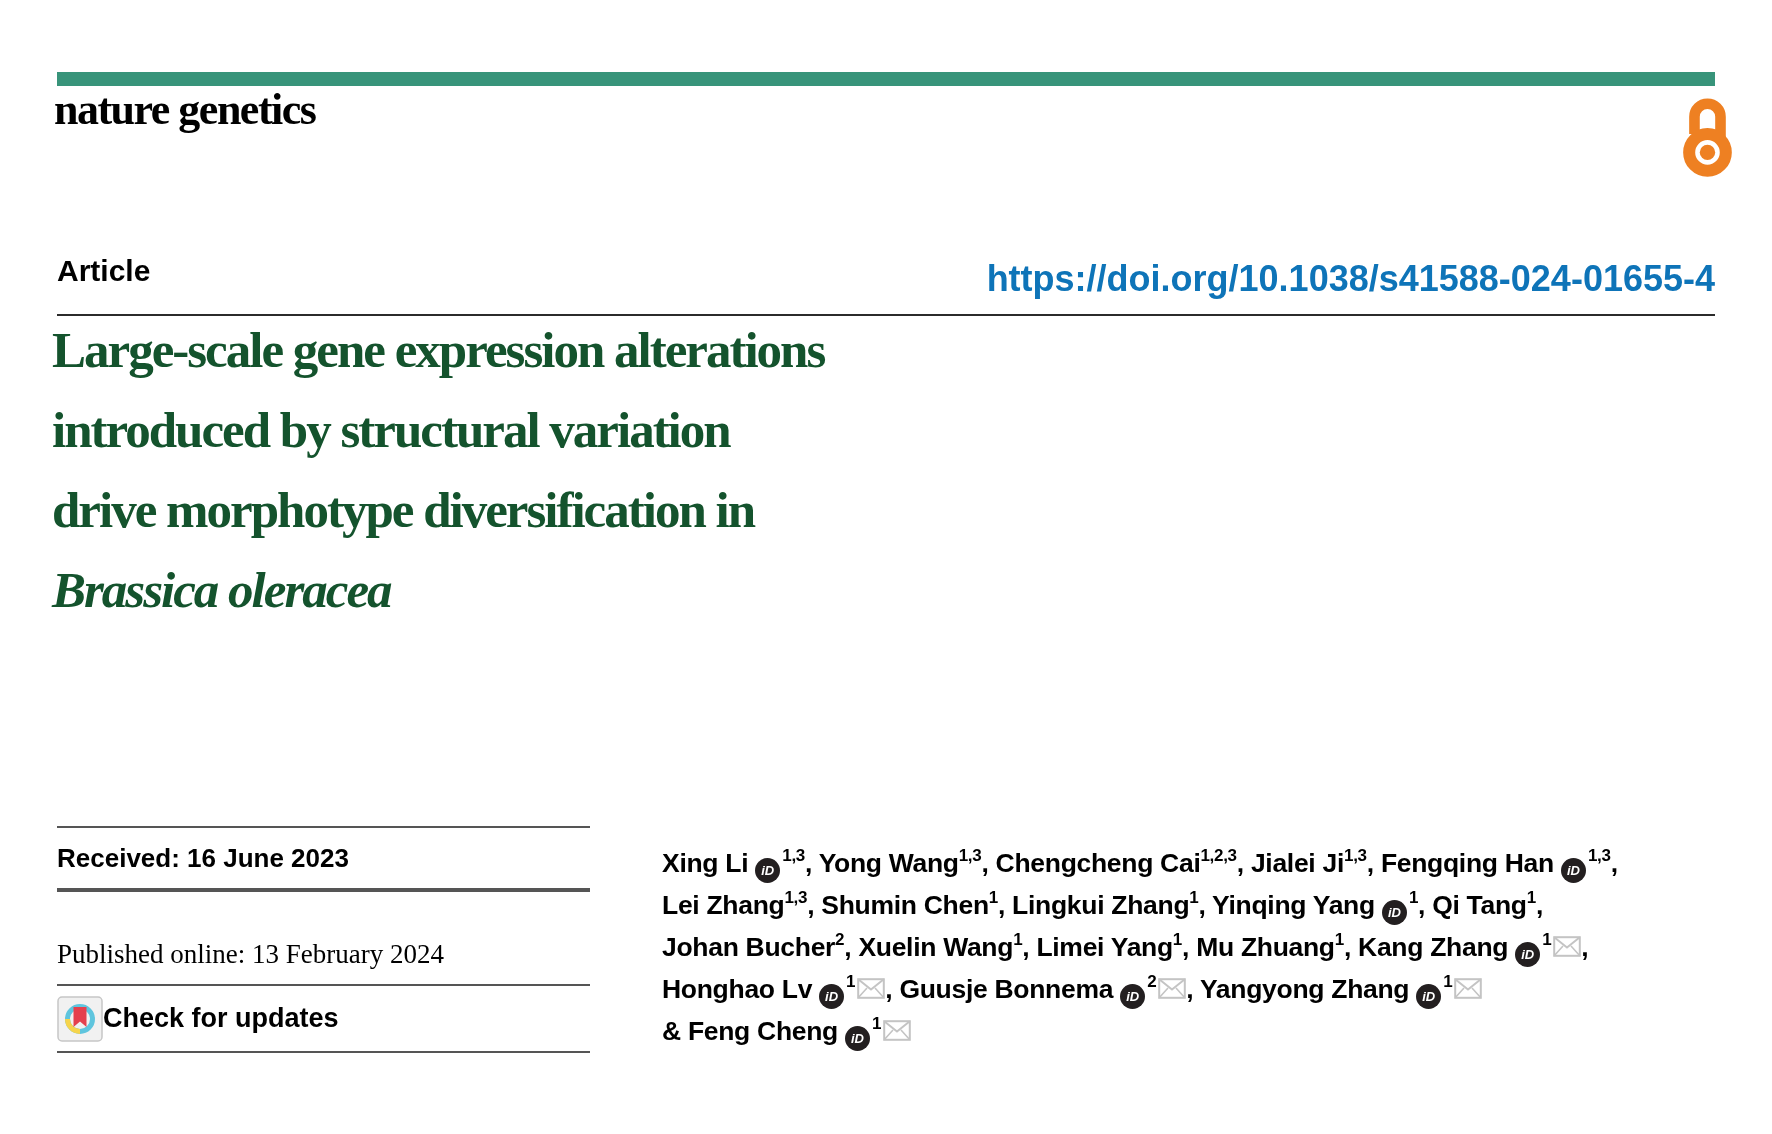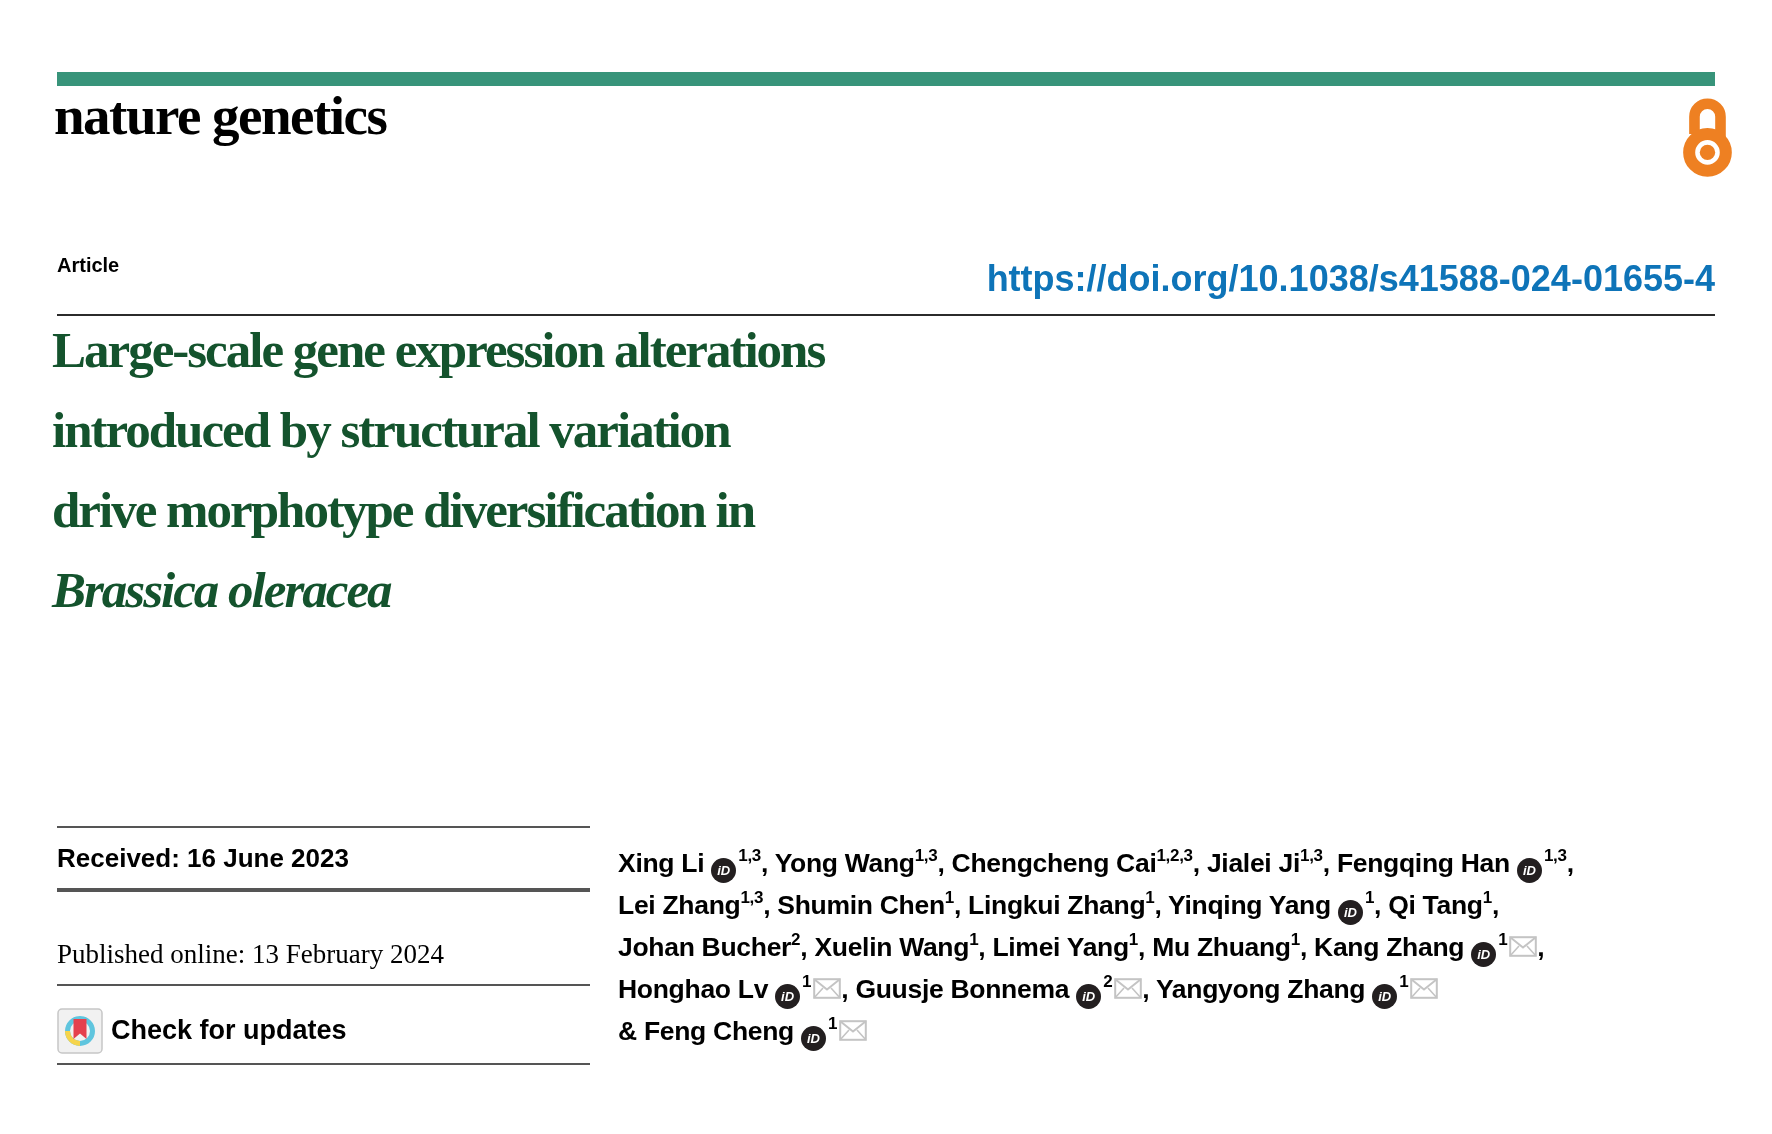--- a/index.html
+++ b/index.html
@@ -13,30 +13,30 @@
   }
   .accent-bar {
     position:absolute; left:57px; top:72px;
     width:1658px; height:14px;
     background:#38947a;
   }
   .journal-name {
     position:absolute; left:54px; top:84px;
     font-family:"Liberation Serif", serif;
     font-weight:bold;
-    font-size:55px;
+    font-size:44px;
     letter-spacing:-1.5px;
     color:#000;
   }
   .oa-icon {
     position:absolute; left:1680px; top:92px;
   }
   .article-label {
     position:absolute; left:57px; top:254px;
-    font-size:20px; font-weight:bold; color:#000;
+    font-size:30px; font-weight:bold; color:#000;
   }
   .doi-link {
     position:absolute; right:57px; top:258px;
     font-size:36px; font-weight:bold;
     color:#0e74b8; text-decoration:none;
   }
   .article-rule {
     position:absolute; left:57px; top:314px;
     width:1658px; height:2px; background:#2b2b2b;
   }
@@ -55,26 +55,26 @@
   .history-col { position:absolute; left:57px; top:826px; width:533px; }
   .h-rule { width:533px; height:2px; background:#555; }
   .h-item {
     height:60px; display:flex; align-items:center;
     font-size:26px; font-weight:bold; color:#000;
   }
   .h-item.serif {
     font-family:"Liberation Serif", serif;
     font-weight:normal; font-size:27px;margin-top:32px;
   }
-  .check-row { height:65px; display:flex; align-items:center; gap:8px;margin-top:12px; }
+  .check-row { height:65px; display:flex; align-items:center; gap:0; }
   .check-badge { width:46px; height:46px; display:block; }
   .check-label { font-size:27px; font-weight:bold; color:#000; }
 
   .author-block {
-    position:absolute; left:618px; top:836px;
+    position:absolute; left:662px; top:836px;
     width:1110px;
     font-size:26.5px; font-weight:bold; color:#000;
     letter-spacing:-0.3px;
   }
   .author-line { white-space:nowrap; height:42px; line-height:42px; }
   .author-line sup {
     font-size:17px; font-weight:bold;
     position:relative; top:-1px;
   }
   .orcid-icon {

